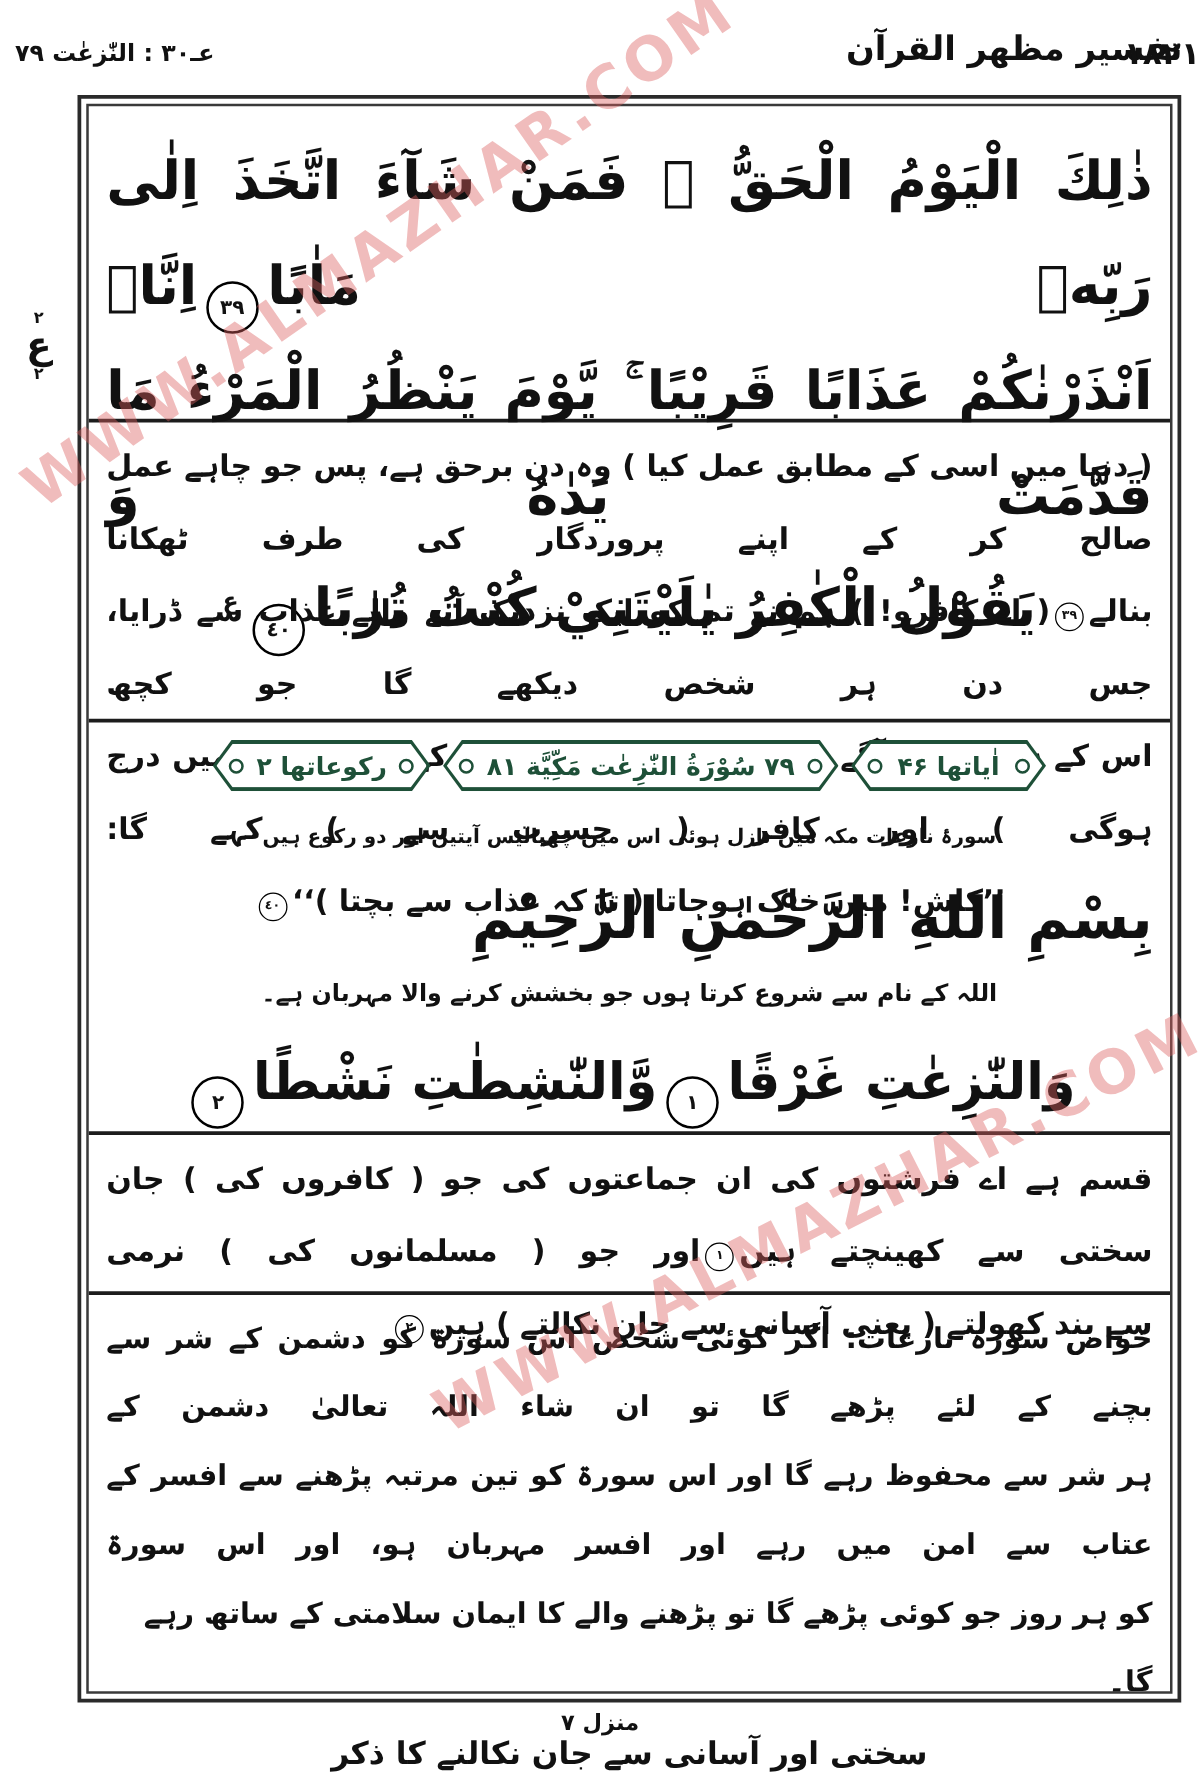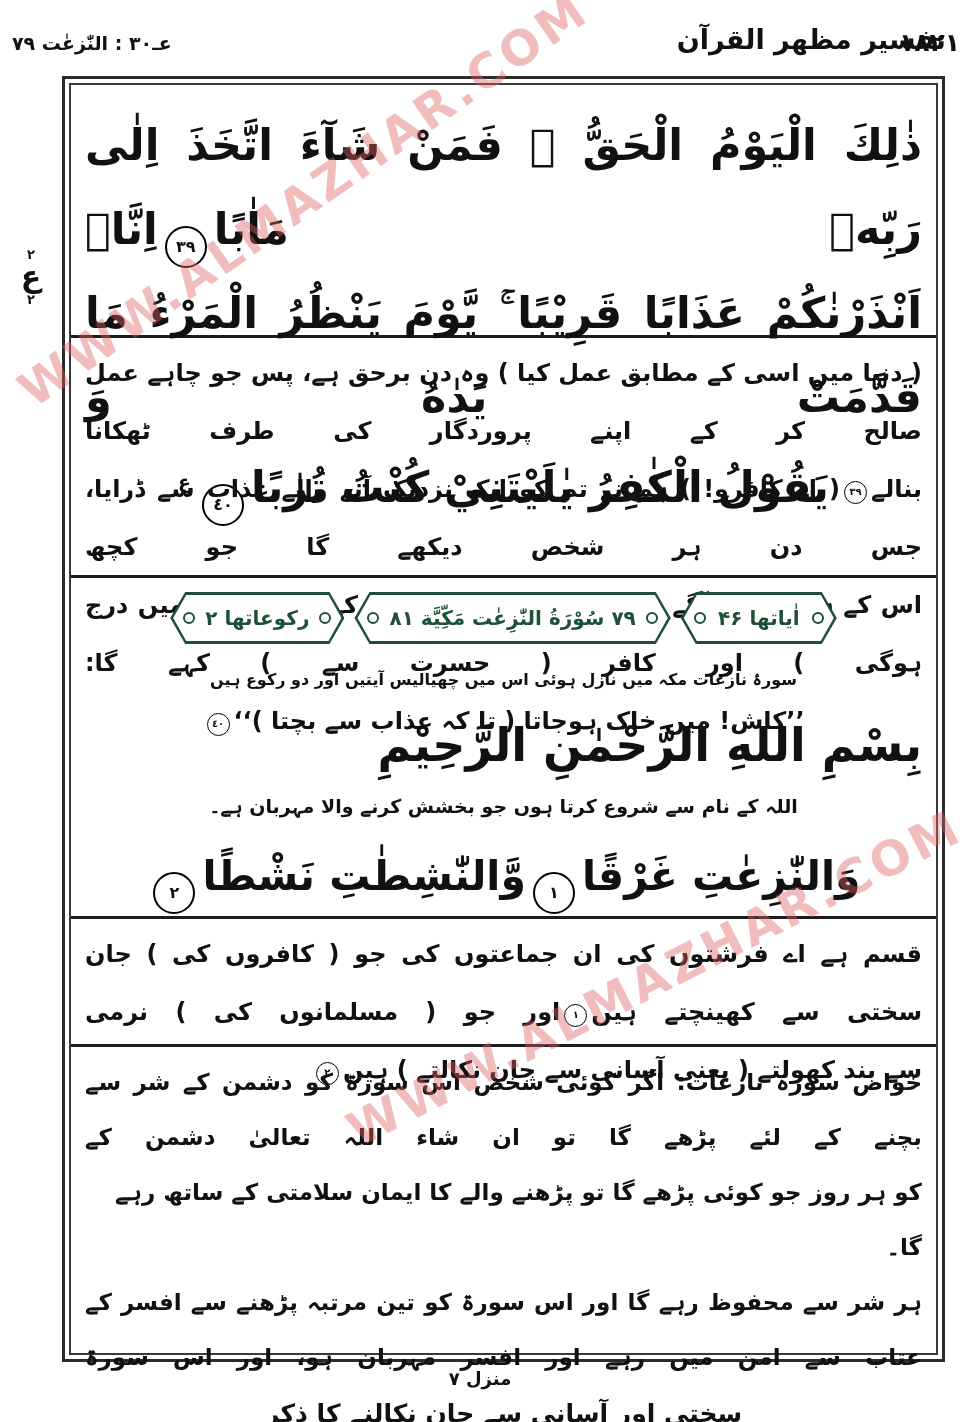--- a/index.html
+++ b/index.html
@@ -43,21 +43,21 @@
   
   .am{display:inline-flex;align-items:center;justify-content:center;
       border:2.5px solid #000;border-radius:50%;font-weight:bold;background:#fff;}
   .am-lg{width:38px;height:38px;font-size:16px;vertical-align:-8px;margin:0 7px;}
   .am-sm{width:21px;height:21px;border-width:1.5px;font-size:10px;vertical-align:2px;margin:0 4px;}
   .ruku-sup{font-size:19px;font-weight:bold;vertical-align:14px;margin-right:4px;}
 
   
   .cart-row{display:flex;direction:rtl;justify-content:center;gap:10px;margin-top:14px;}
   .cart{clip-path:polygon(15px 0%,calc(100% - 15px) 0%,100% 50%,calc(100% - 15px) 100%,15px 100%,0% 50%);
-        background:#1e5038;padding:3px;box-sizing:border-box;height:52px;}
+        background:#1e5038;padding:3px;box-sizing:border-box;height:41px;}
   .cart-in{clip-path:polygon(13px 0%,calc(100% - 13px) 0%,100% 50%,calc(100% - 13px) 100%,13px 100%,0% 50%);
         background:#fff;height:100%;display:flex;align-items:center;justify-content:space-between;
         padding:0 10px;box-sizing:border-box;gap:6px;}
   .cart-label{color:#1e5038;font-weight:bold;font-size:20px;white-space:nowrap;padding:0 4px;}
   .curl{display:inline-block;width:8px;height:8px;border:2px solid #1e5038;border-radius:50%;flex:0 0 auto;}
   .cart-ayat .cart-in{min-width:150px;}
   .cart-title .cart-in{min-width:300px;}
   .cart-ruku .cart-in{min-width:155px;}
 
   .intro-line{font-size:16px;font-weight:600;text-align:center;margin-top:16px;line-height:40px;}
@@ -143,22 +143,22 @@
       <div class="verse-line"><span>وَالنّٰزِعٰتِ غَرْقًا</span><span class="am am-lg">١</span><span>وَّالنّٰشِطٰتِ نَشْطًا</span><span class="am am-lg">٢</span></div>
     </div>
 
     <div class="sec" style="height:128px;padding-top:6px;">
       <div class="uline stretch"><span>قسم ہے اے فرشتوں کی ان جماعتوں کی جو ( کافروں کی ) جان سختی سے کھینچتے ہیں</span><span class="am am-sm">١</span><span>اور جو ( مسلمانوں کی ) نرمی</span></div>
       <div class="uline right"><span>سے بند کھولتے ( یعنی آسانی سے جان نکالتے ) ہیں</span><span class="am am-sm">٢</span></div>
     </div>
 
     <div class="sec" style="padding-top:8px;">
       <div class="u2line stretch"><span class="kh-bold">خواص سورہ نازعات:</span> <span>اگر کوئی شخص اس سورۃ کو دشمن کے شر سے بچنے کے لئے پڑھے گا تو ان شاء اللہ تعالیٰ دشمن کے</span></div>
+      <div class="u2line stretch"><span>ہر شر سے محفوظ رہے گا اور اس سورۃ کو تین مرتبہ پڑھنے سے افسر کے عتاب سے امن میں رہے اور افسر مہربان ہو، اور اس سورۃ</span></div>
       <div class="u2line right"><span>کو ہر روز جو کوئی پڑھے گا تو پڑھنے والے کا ایمان سلامتی کے ساتھ رہے گا۔</span></div>
-      <div class="u2line stretch"><span>ہر شر سے محفوظ رہے گا اور اس سورۃ کو تین مرتبہ پڑھنے سے افسر کے عتاب سے امن میں رہے اور افسر مہربان ہو، اور اس سورۃ</span></div>
       <div class="kh-sub">سختی اور آسانی سے جان نکالنے کا ذکر</div>
 
     </div>
 
   </div>
 </div>
 
 <div class="manzil">منزل ٧</div>
 
 </body></html>

